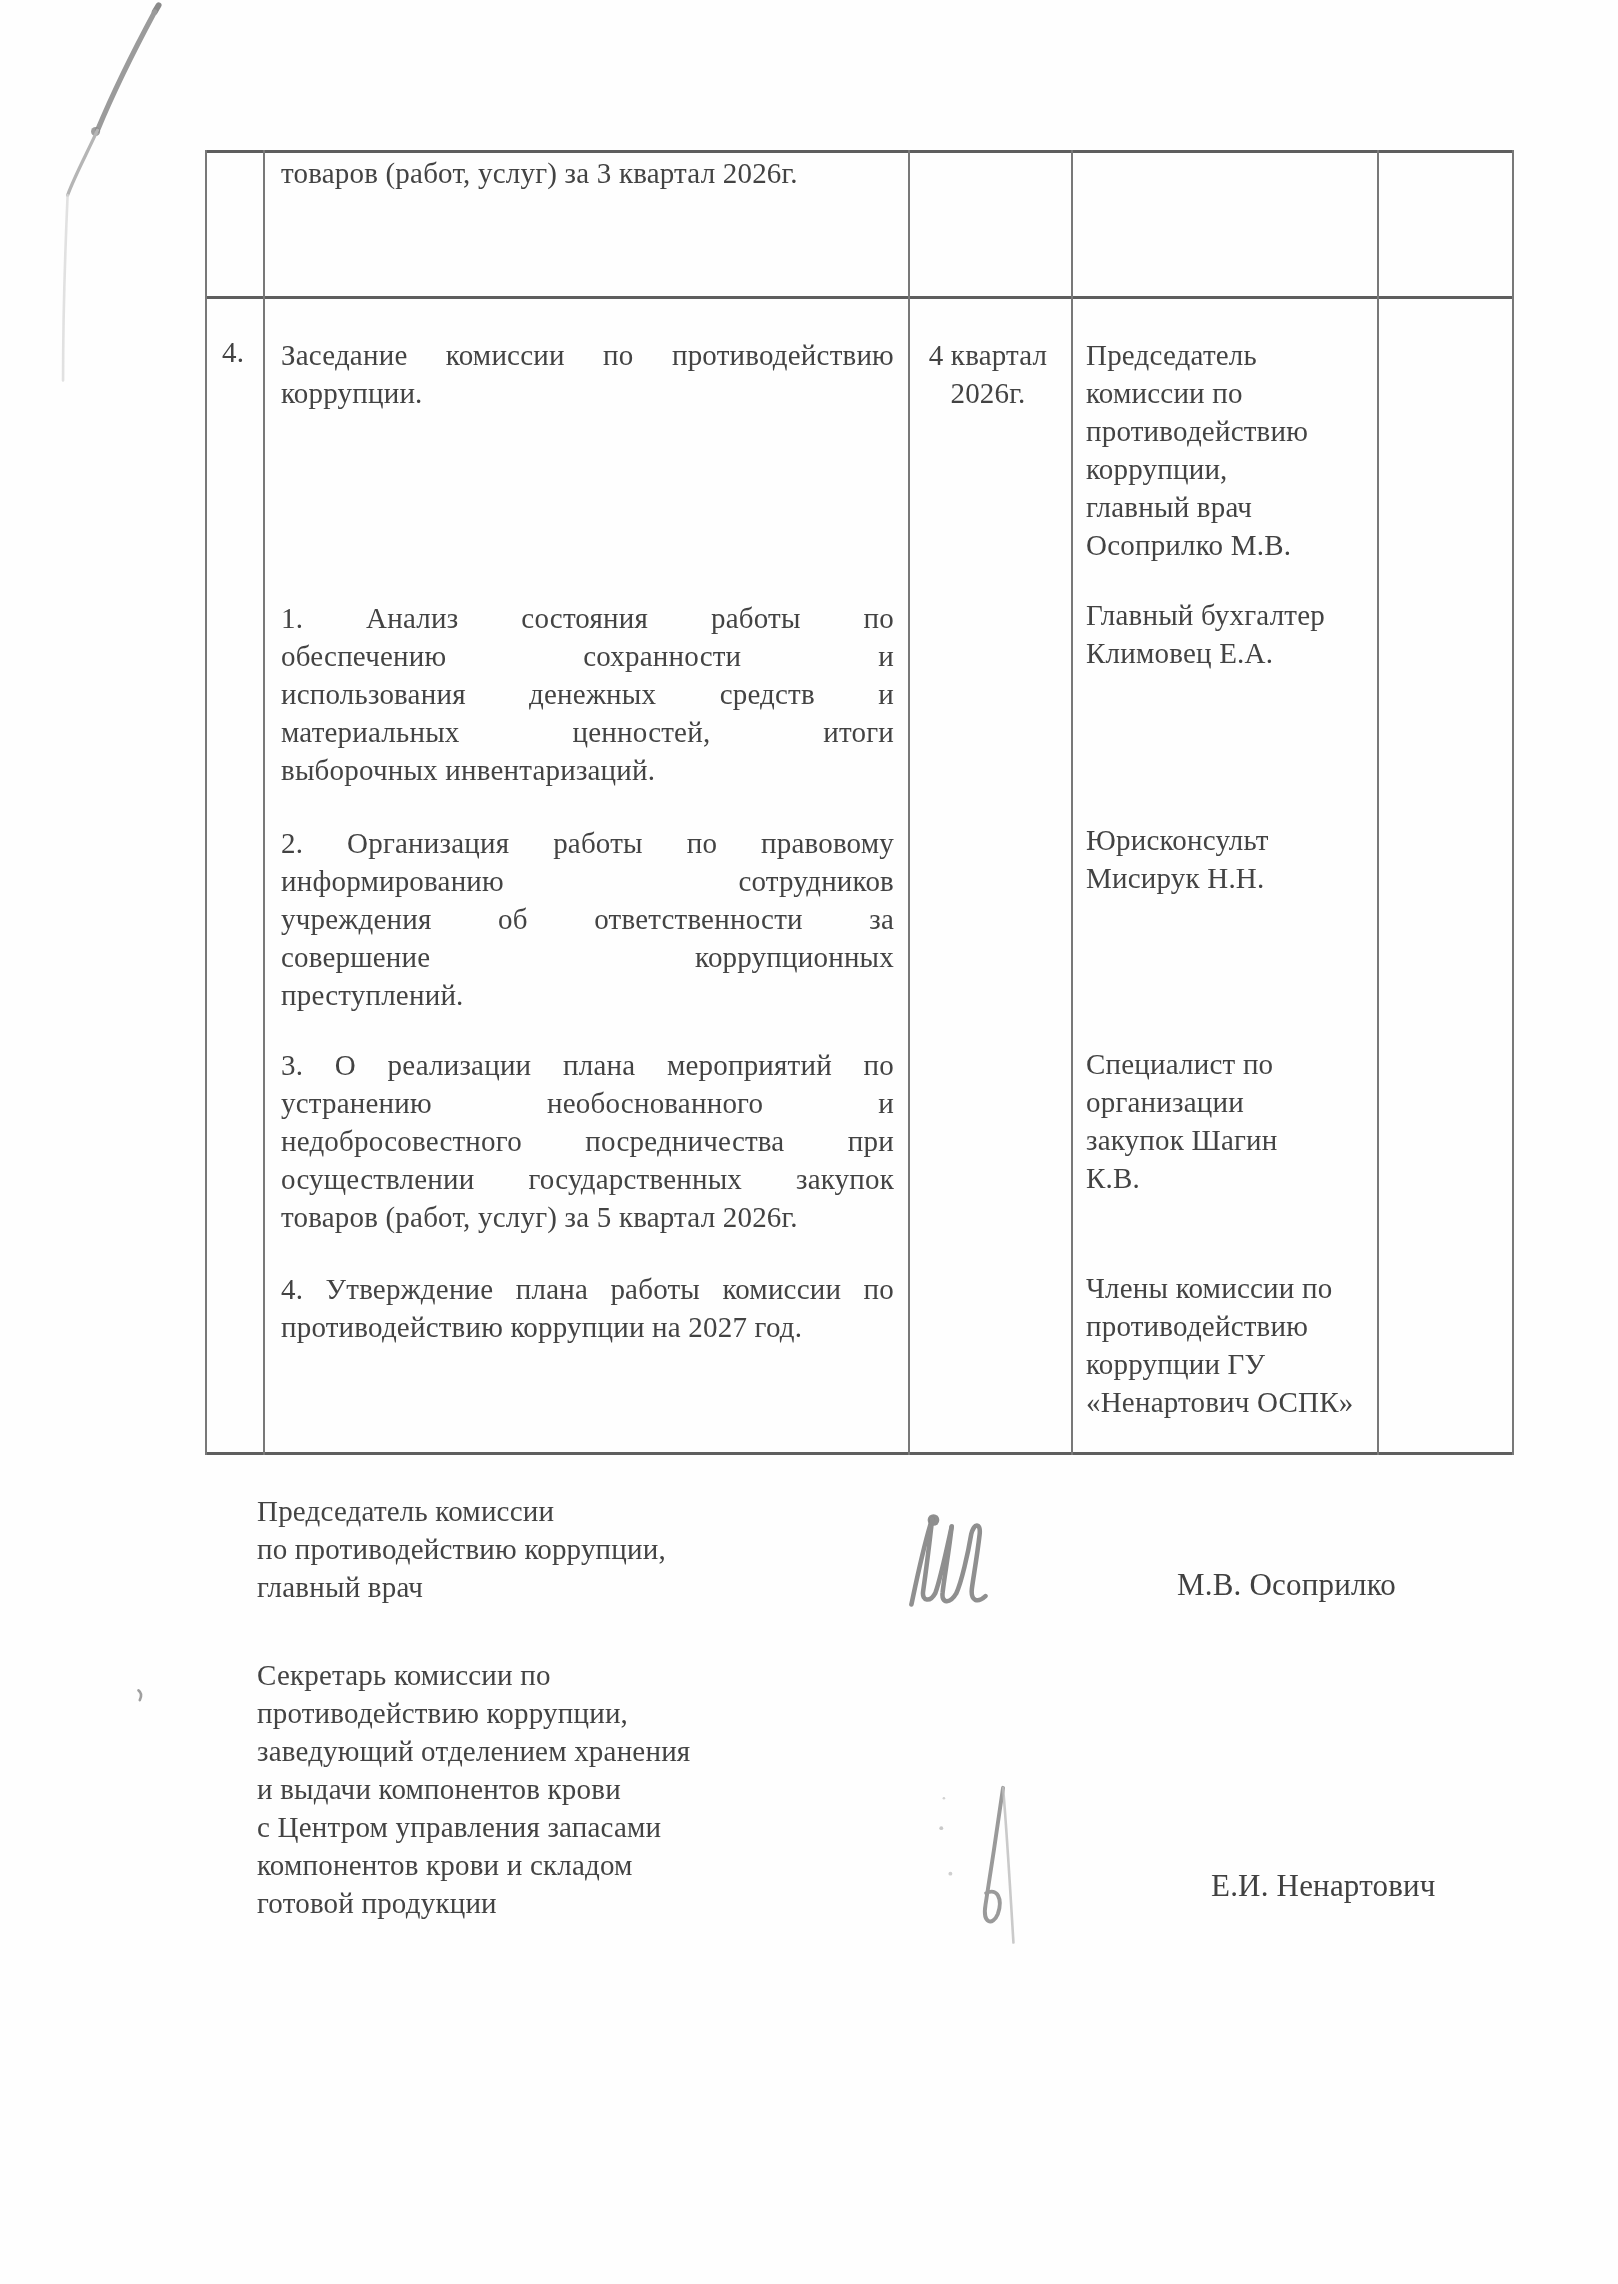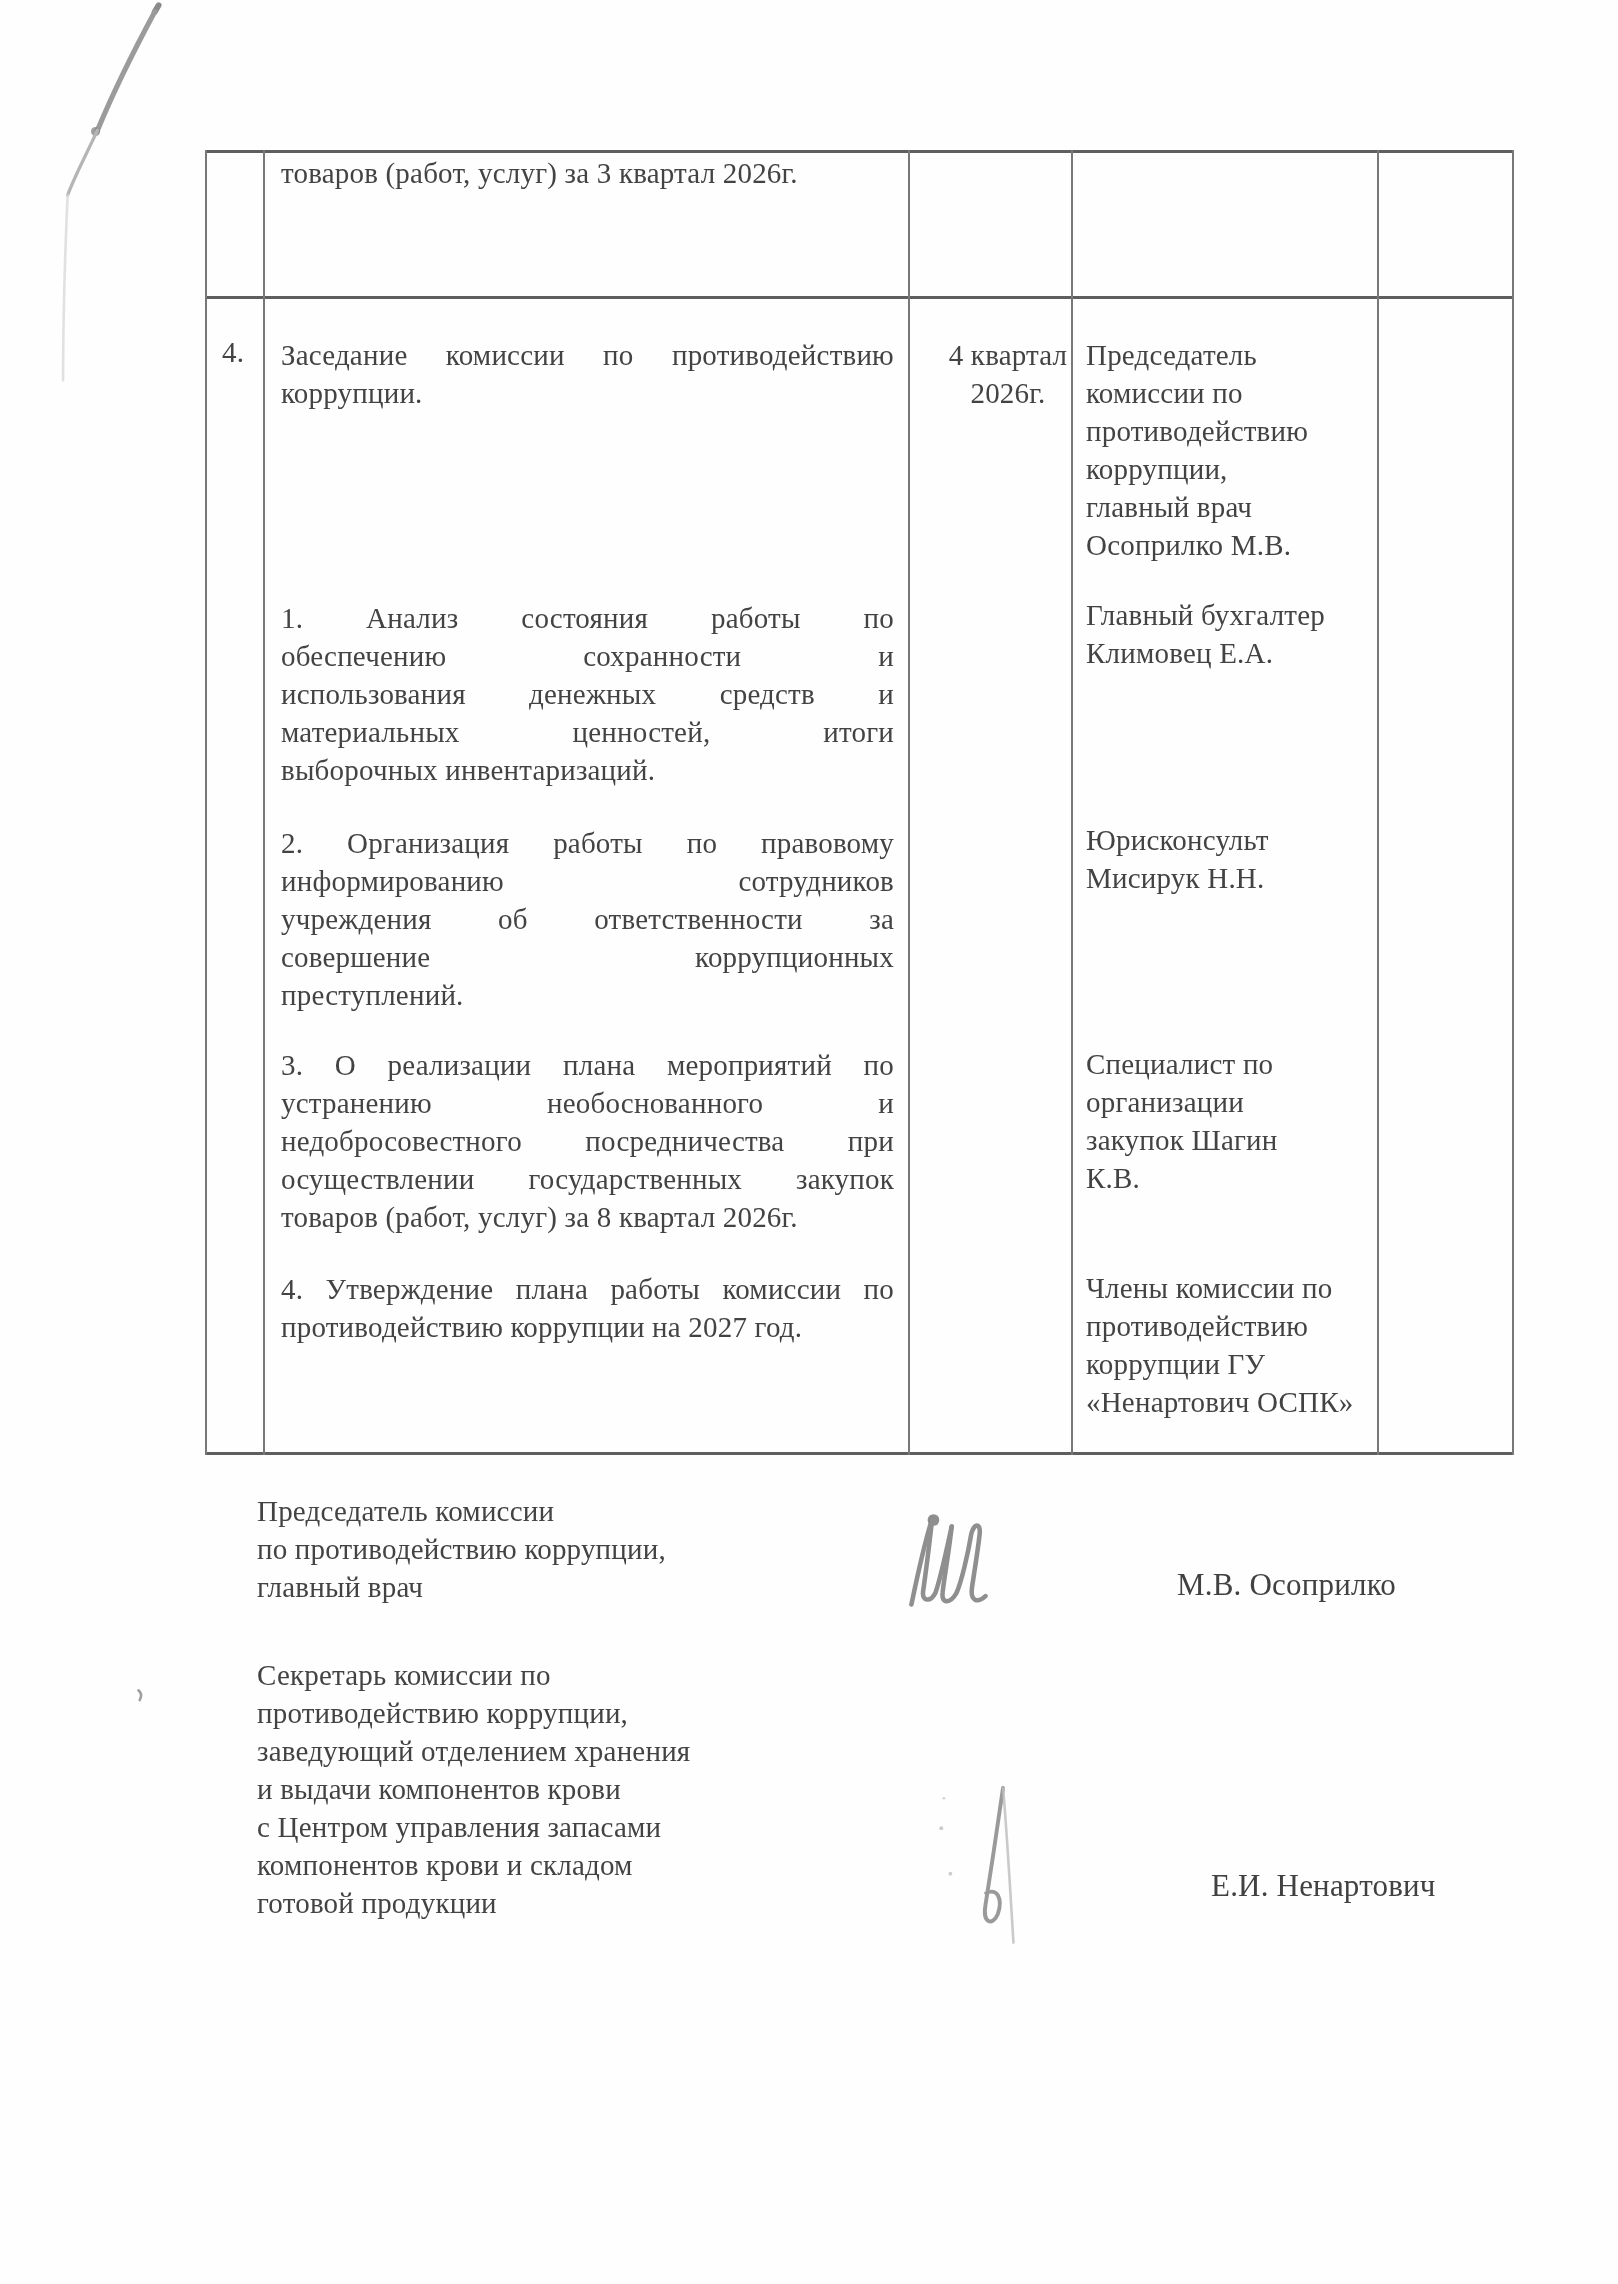--- a/index.html
+++ b/index.html
@@ -84,28 +84,28 @@
       <div class="tline">информированию сотрудников</div>
       <div class="tline">учреждения об ответственности за</div>
       <div class="tline">совершение коррупционных</div>
       <div class="tline tlast">преступлений.</div>
     </div>
   <div class="block just" style="left:281px;top:1046px;width:613px;">
       <div class="tline">3. О реализации плана мероприятий по</div>
       <div class="tline">устранению необоснованного и</div>
       <div class="tline">недобросовестного посредничества при</div>
       <div class="tline">осуществлении государственных закупок</div>
-      <div class="tline tlast">товаров (работ, услуг) за 8 квартал 2026г.</div>
+      <div class="tline tlast">товаров (работ, услуг) за 5 квартал 2026г.</div>
     </div>
   <div class="block just" style="left:281px;top:1270px;width:613px;">
       <div class="tline">4. Утверждение плана работы комиссии по</div>
       <div class="tline tlast">противодействию коррупции на 2027 год.</div>
     </div>
 
-  <div class="block center" style="left:910px;top:336px;width:156px;padding-left:20px;">
+  <div class="block center" style="left:910px;top:336px;width:156px;">
       <div class="tline">4 квартал</div>
       <div class="tline tlast">2026г.</div>
     </div>
 
   <div class="block" style="left:1086px;top:336px;width:286px;">
       <div class="tline">Председатель</div>
       <div class="tline">комиссии по</div>
       <div class="tline">противодействию</div>
       <div class="tline">коррупции,</div>
       <div class="tline">главный врач</div>

